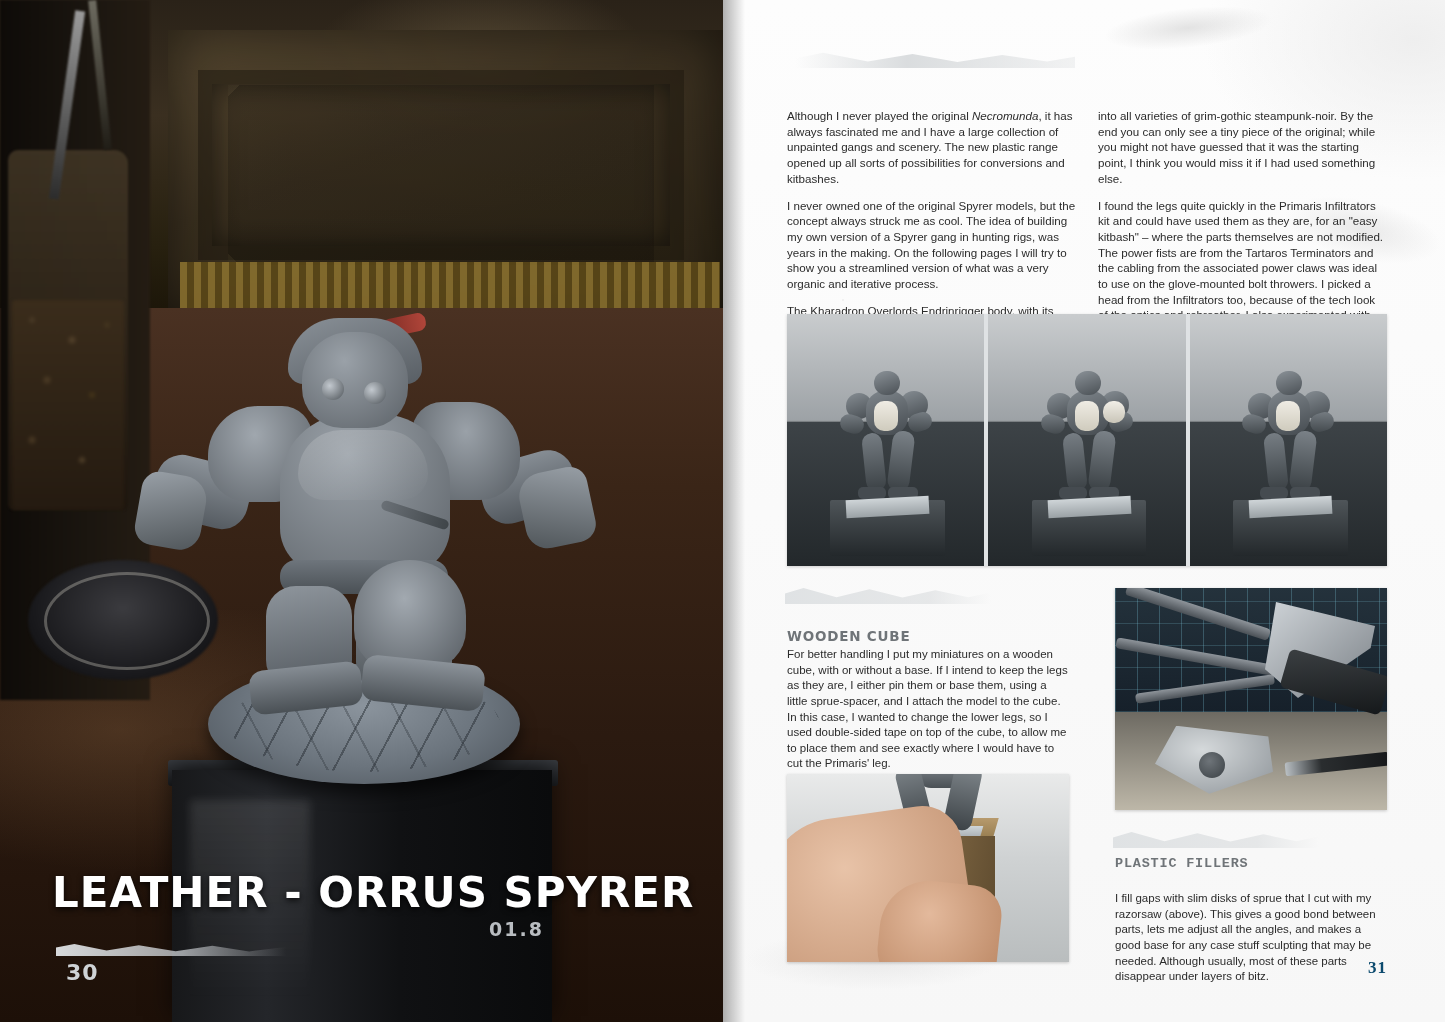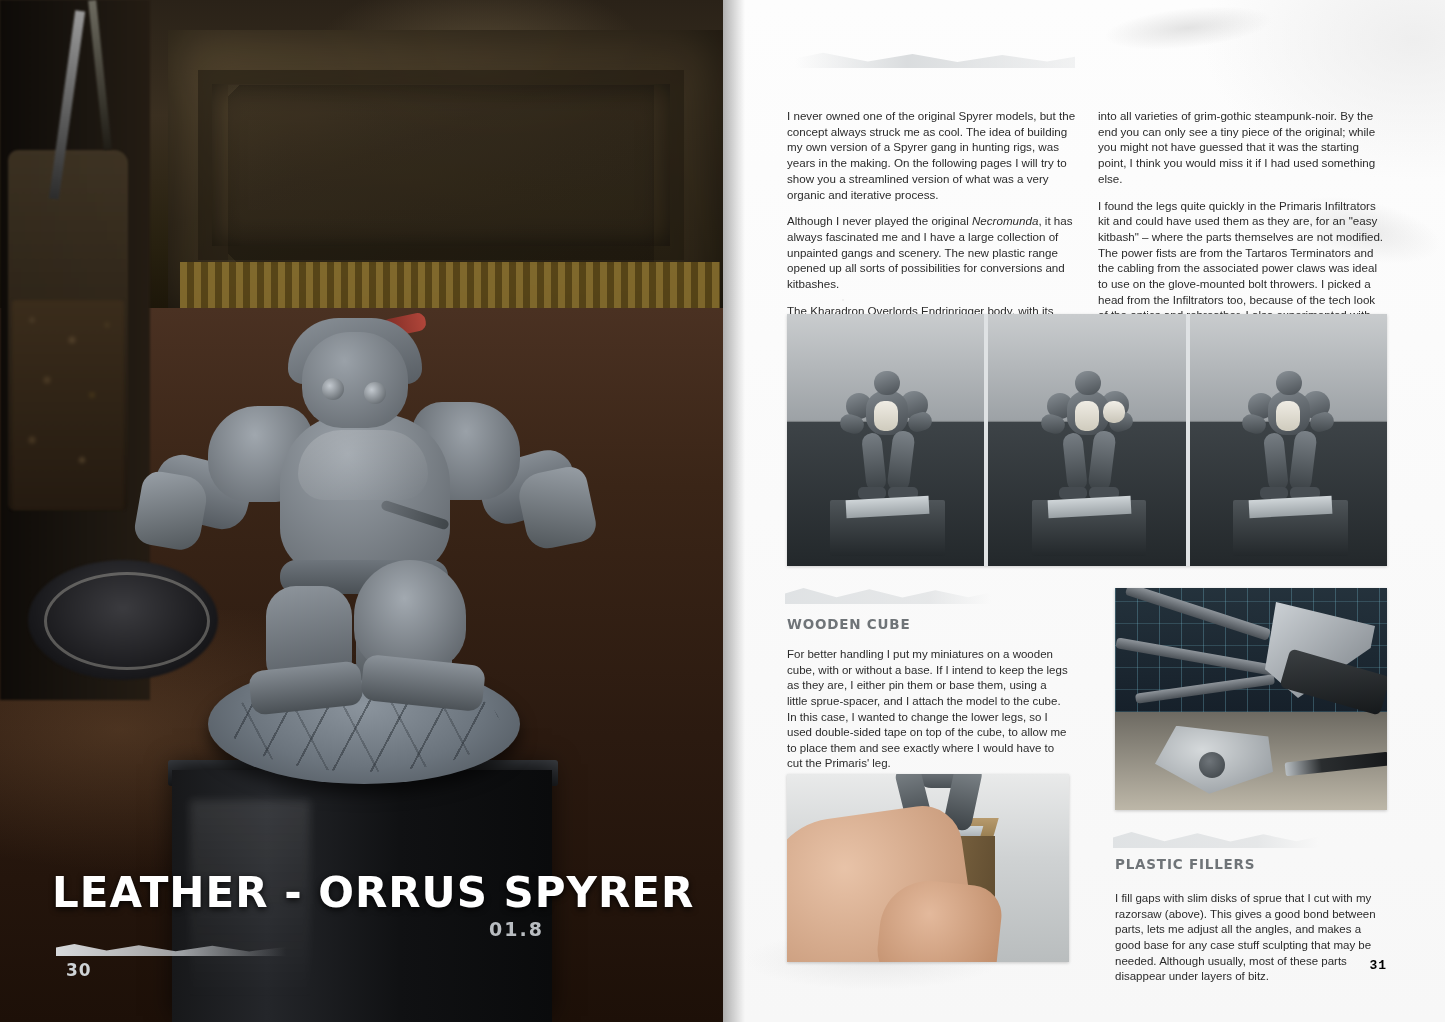--- a/index.html
+++ b/index.html
@@ -302,21 +302,21 @@
     left: 56px; top: 944px;
     width: 230px; height: 12px;
     background: linear-gradient(90deg, rgba(225,228,231,.95) 0%, rgba(200,204,208,.75) 55%, rgba(200,204,208,0) 100%);
     clip-path: polygon(0 30%, 8% 0, 22% 55%, 36% 10%, 52% 60%, 68% 15%, 84% 62%, 100% 25%, 100% 100%, 0 100%);
   }
   .page-num-left {
     position: absolute;
     left: 66px; top: 960px;
     font-family: "DejaVu Sans", sans-serif;
     font-weight: bold;
-    font-size: 17px;
+    font-size: 22px;
     color: #cfd3d6;
     letter-spacing: 1px;
   }
 
   
   #right-page {
     position: absolute;
     left: 723px; top: 0;
     width: 722px; height: 1022px;
     background: #ffffff;
@@ -608,24 +608,24 @@
     transform: rotate(12deg);
   }
   .legs-on-cube .hip {
     position: absolute; left: 18px; top: 0px; width: 50px; height: 28px;
     background: linear-gradient(180deg, #868d93, #4a5055); border-radius: 14px;
   }
 
   .page-num-right {
     position: absolute;
     right: 58px; top: 958px;
-    font-family: Liberation Mono, monospace;
+    font-family: Liberation Serif, serif;
     font-weight: bold;
-    font-size: 13px;
-    color: #000000;
+    font-size: 17px;
+    color: #0c4a6e;
     letter-spacing: 1px;
   }
 </style>
 </head>
 <body>
 
 <div id="spread">
 
   <div id="left-page">
     <div class="bg-wall"></div>
@@ -683,22 +683,22 @@
     <div class="paper-tex"></div>
     <div class="gutter-shadow"></div>
     <div class="corner-smudge1"></div>
     <div class="corner-smudge2"></div>
     <div class="corner-smudge3"></div>
 
     <div class="r-header-brush"></div>
 
     <div class="cols">
       <div class="col">
+        <p>Although I never played the original <em>Necromunda</em>, it has always fascinated me and I have a large collection of unpainted gangs and scenery. The new plastic range opened up all sorts of possibilities for conversions and kitbashes.</p>
         <p>I never owned one of the original Spyrer models, but the concept always struck me as cool. The idea of building my own version of a Spyrer gang in hunting rigs, was years in the making. On the following pages I will try to show you a streamlined version of what was a very organic and iterative process.</p>
-        <p>Although I never played the original <em>Necromunda</em>, it has always fascinated me and I have a large collection of unpainted gangs and scenery. The new plastic range opened up all sorts of possibilities for conversions and kitbashes.</p>
         <p>The Kharadron Overlords Endrinrigger body, with its quilted leather neck, might have been the initial inspiration. I have used that piece for conversions before and it translates</p>
       </div>
       <div class="col">
         <p>into all varieties of grim-gothic steampunk-noir. By the end you can only see a tiny piece of the original; while you might not have guessed that it was the starting point, I think you would miss it if I had used something else.</p>
         <p>I found the legs quite quickly in the Primaris Infiltrators kit and could have used them as they are, for an "easy kitbash" – where the parts themselves are not modified. The power fists are from the Tartaros Terminators and the cabling from the associated power claws was ideal to use on the glove-mounted bolt throwers. I picked a head from the Infiltrators too, because of the tech look of the optics and rebreather. I also experimented with the pose at this early stage, but did not make a final choice about the direction of the miniature's gaze.</p>
       </div>
     </div>
 
     <div class="strip">
       <div class="photo">
@@ -753,21 +753,21 @@
           <div class="f-footL"></div>
           <div class="f-footR"></div>
         </div>
         <div class="wcube"></div>
         <div class="tape"></div>
       </div>
     </div>
 
     <div id="box-wooden-cube" class="box">
       <div class="box-head-brush" style="left:-2px; top:0;"></div>
-      <div class="box-title" style="position:absolute; left:0; top:28px;">WOODEN CUBE</div>
+      <div class="box-title" style="position:absolute; left:0; top:40px;">WOODEN CUBE</div>
       <div class="box-body" style="position:absolute; left:0; top:48px; width:282px;">For better handling I put my miniatures on a wooden cube, with or without a base. If I intend to keep the legs as they are, I either pin them or base them, using a little sprue-spacer, and I attach the model to the cube. In this case, I wanted to change the lower legs, so I used double-sided tape on top of the cube, to allow me to place them and see exactly where I would have to cut the Primaris' leg.</div>
     </div>
 
     <div class="photo-sprue">
       <div class="grid-mat"></div>
       <div class="sprue-bar" style="left:8px; top:18px; width:150px; height:12px; transform:rotate(18deg);"></div>
       <div class="sprue-bar" style="left:0px; top:64px; width:170px; height:11px; transform:rotate(10deg);"></div>
       <div class="sprue-bar" style="left:20px; top:96px; width:140px; height:10px; transform:rotate(-8deg);"></div>
       <div class="cutter"></div>
       <div class="cutter-handle"></div>
@@ -784,20 +784,20 @@
         <div class="l1"></div>
         <div class="l2"></div>
       </div>
       <div class="wcube-big"></div>
       <div class="hand"></div>
       <div class="hand2"></div>
     </div>
 
     <div id="box-plastic-fillers" class="box">
       <div class="box-head-brush" style="left:-2px; top:0;"></div>
-      <div class="box-title" style="position:absolute; left:0; top:24px;">PLASTIC FILLERS</div>
+      <div class="box-title" style="position:absolute; left:0; top:24px;font-family:Liberation Mono, monospace;">PLASTIC FILLERS</div>
       <div class="box-body" style="position:absolute; left:0; top:48px; width:272px;">I fill gaps with slim disks of sprue that I cut with my razorsaw (above). This gives a good bond between parts, lets me adjust all the angles, and makes a good base for any case stuff sculpting that may be needed. Although usually, most of these parts disappear under layers of bitz.</div>
     </div>
 
     <div class="page-num-right">31</div>
   </div>
 
 </div>
 
 </body></html>

